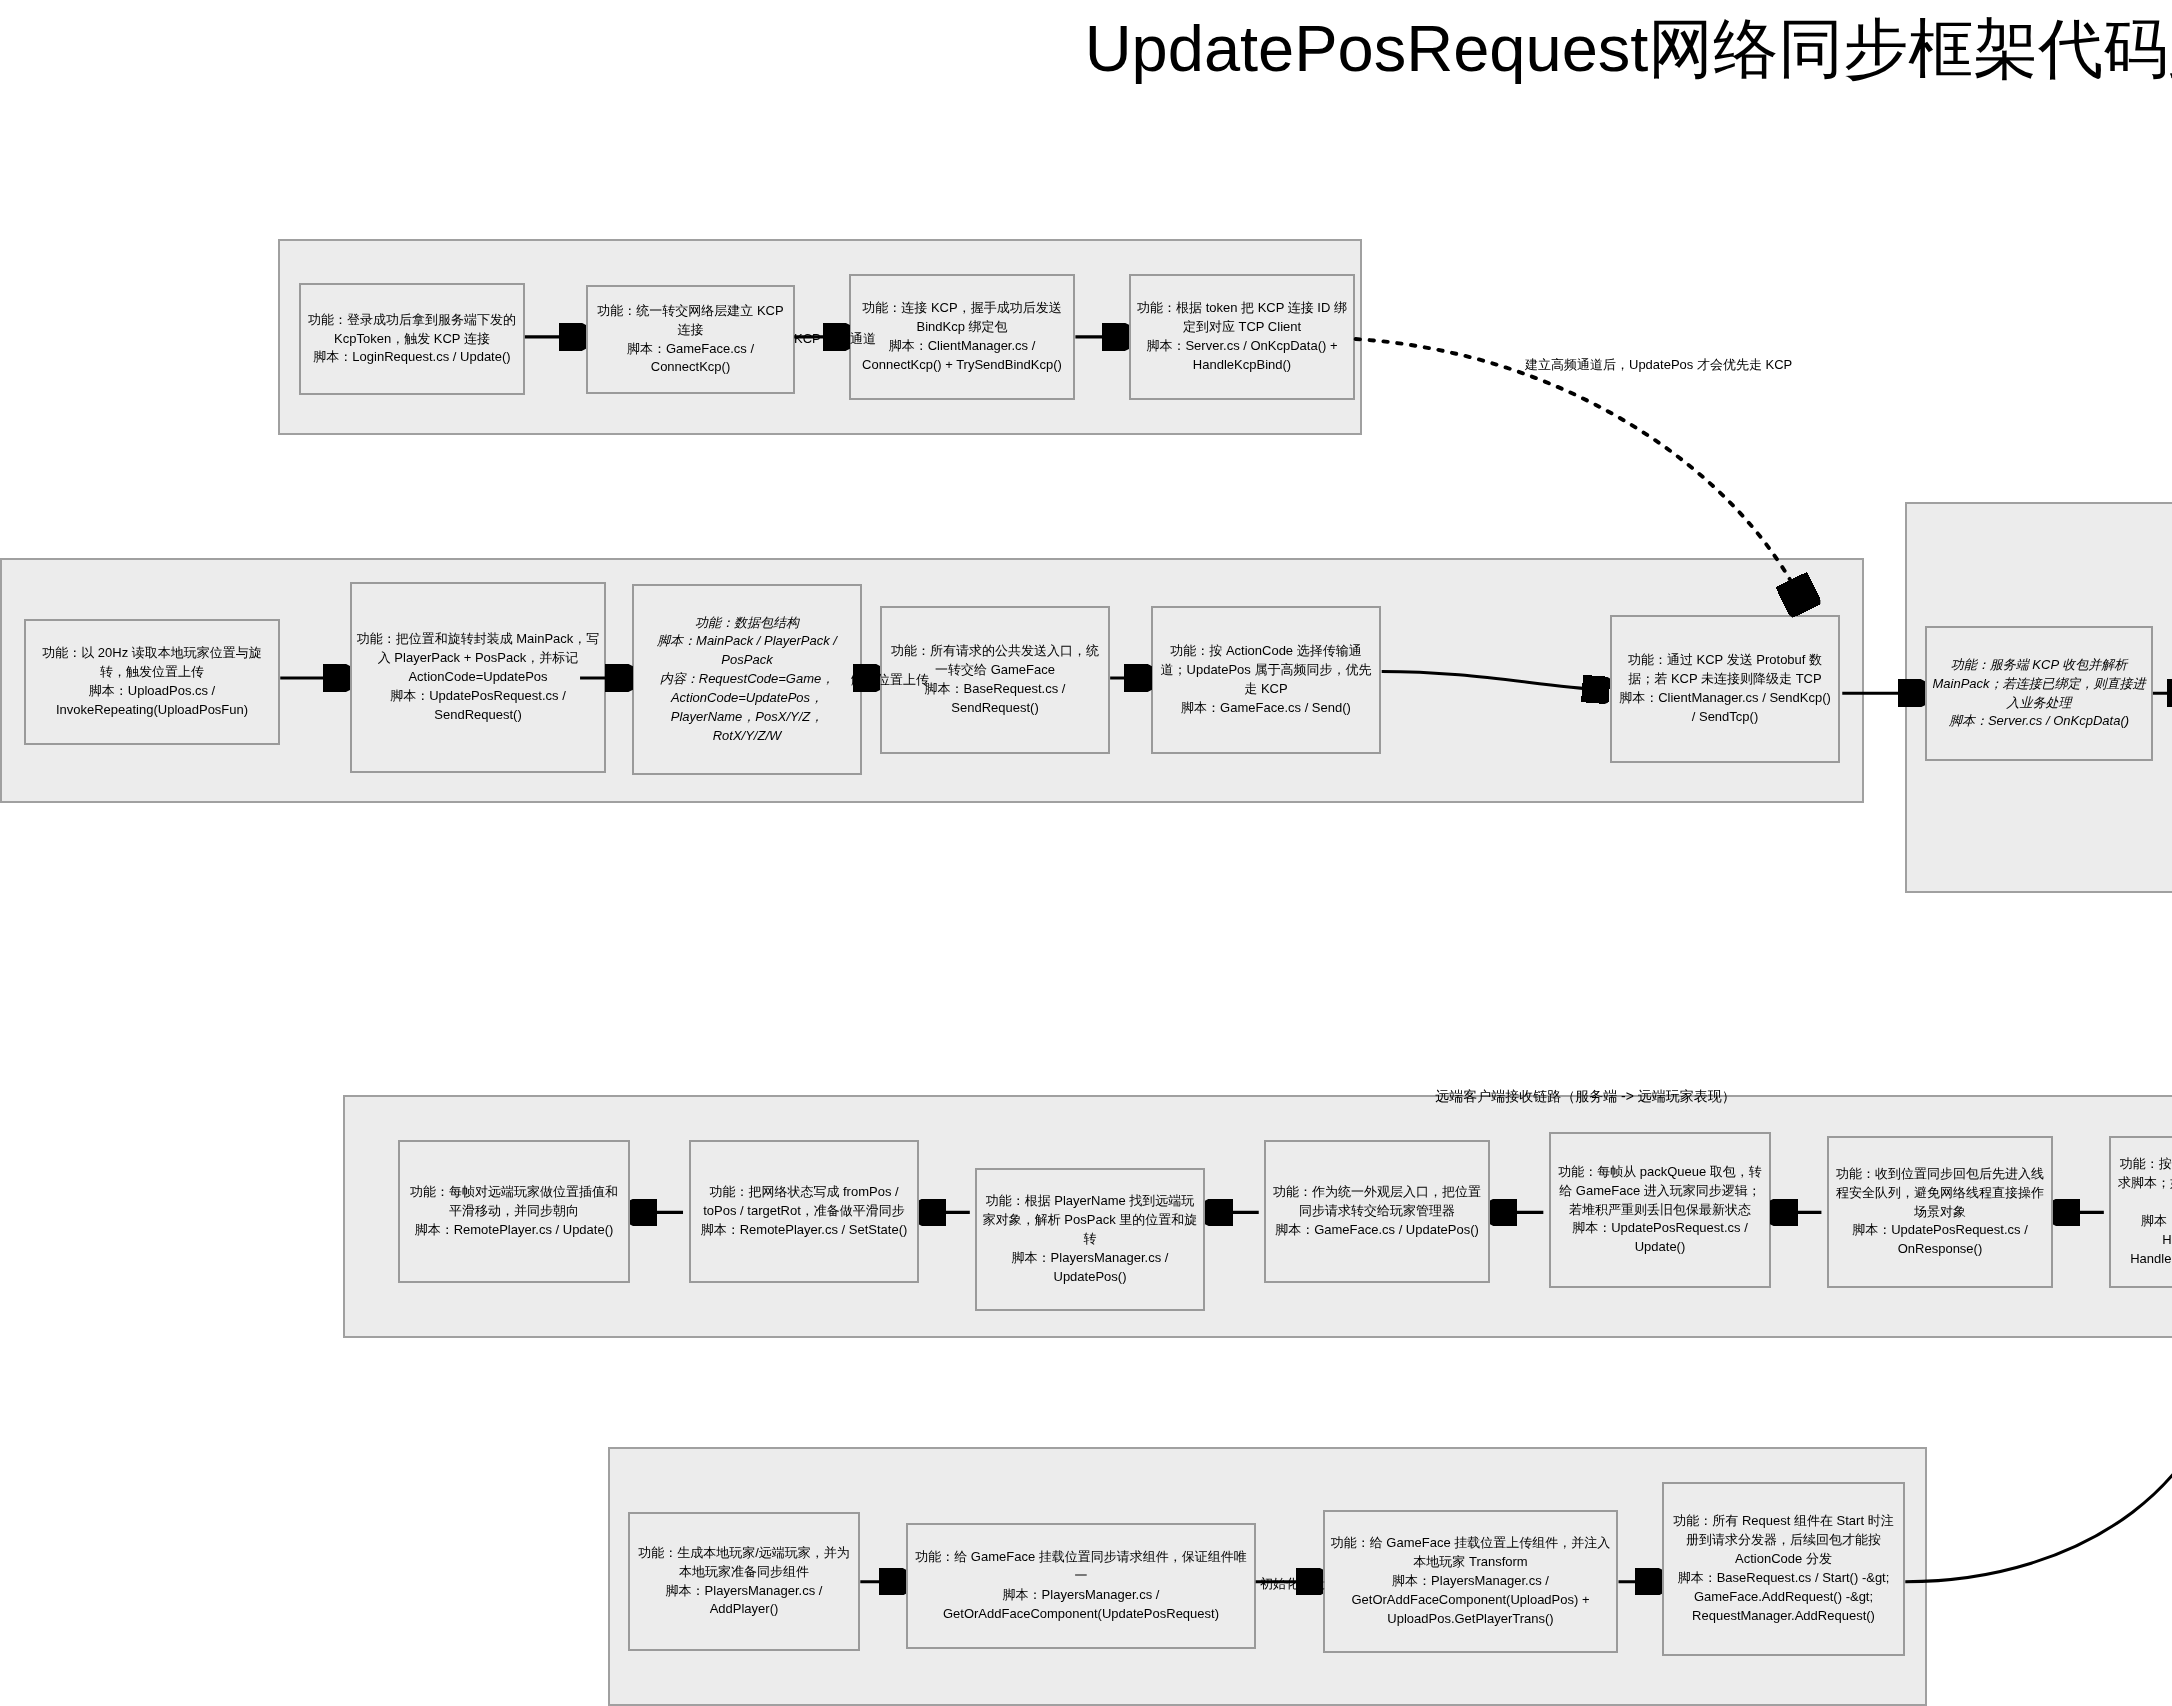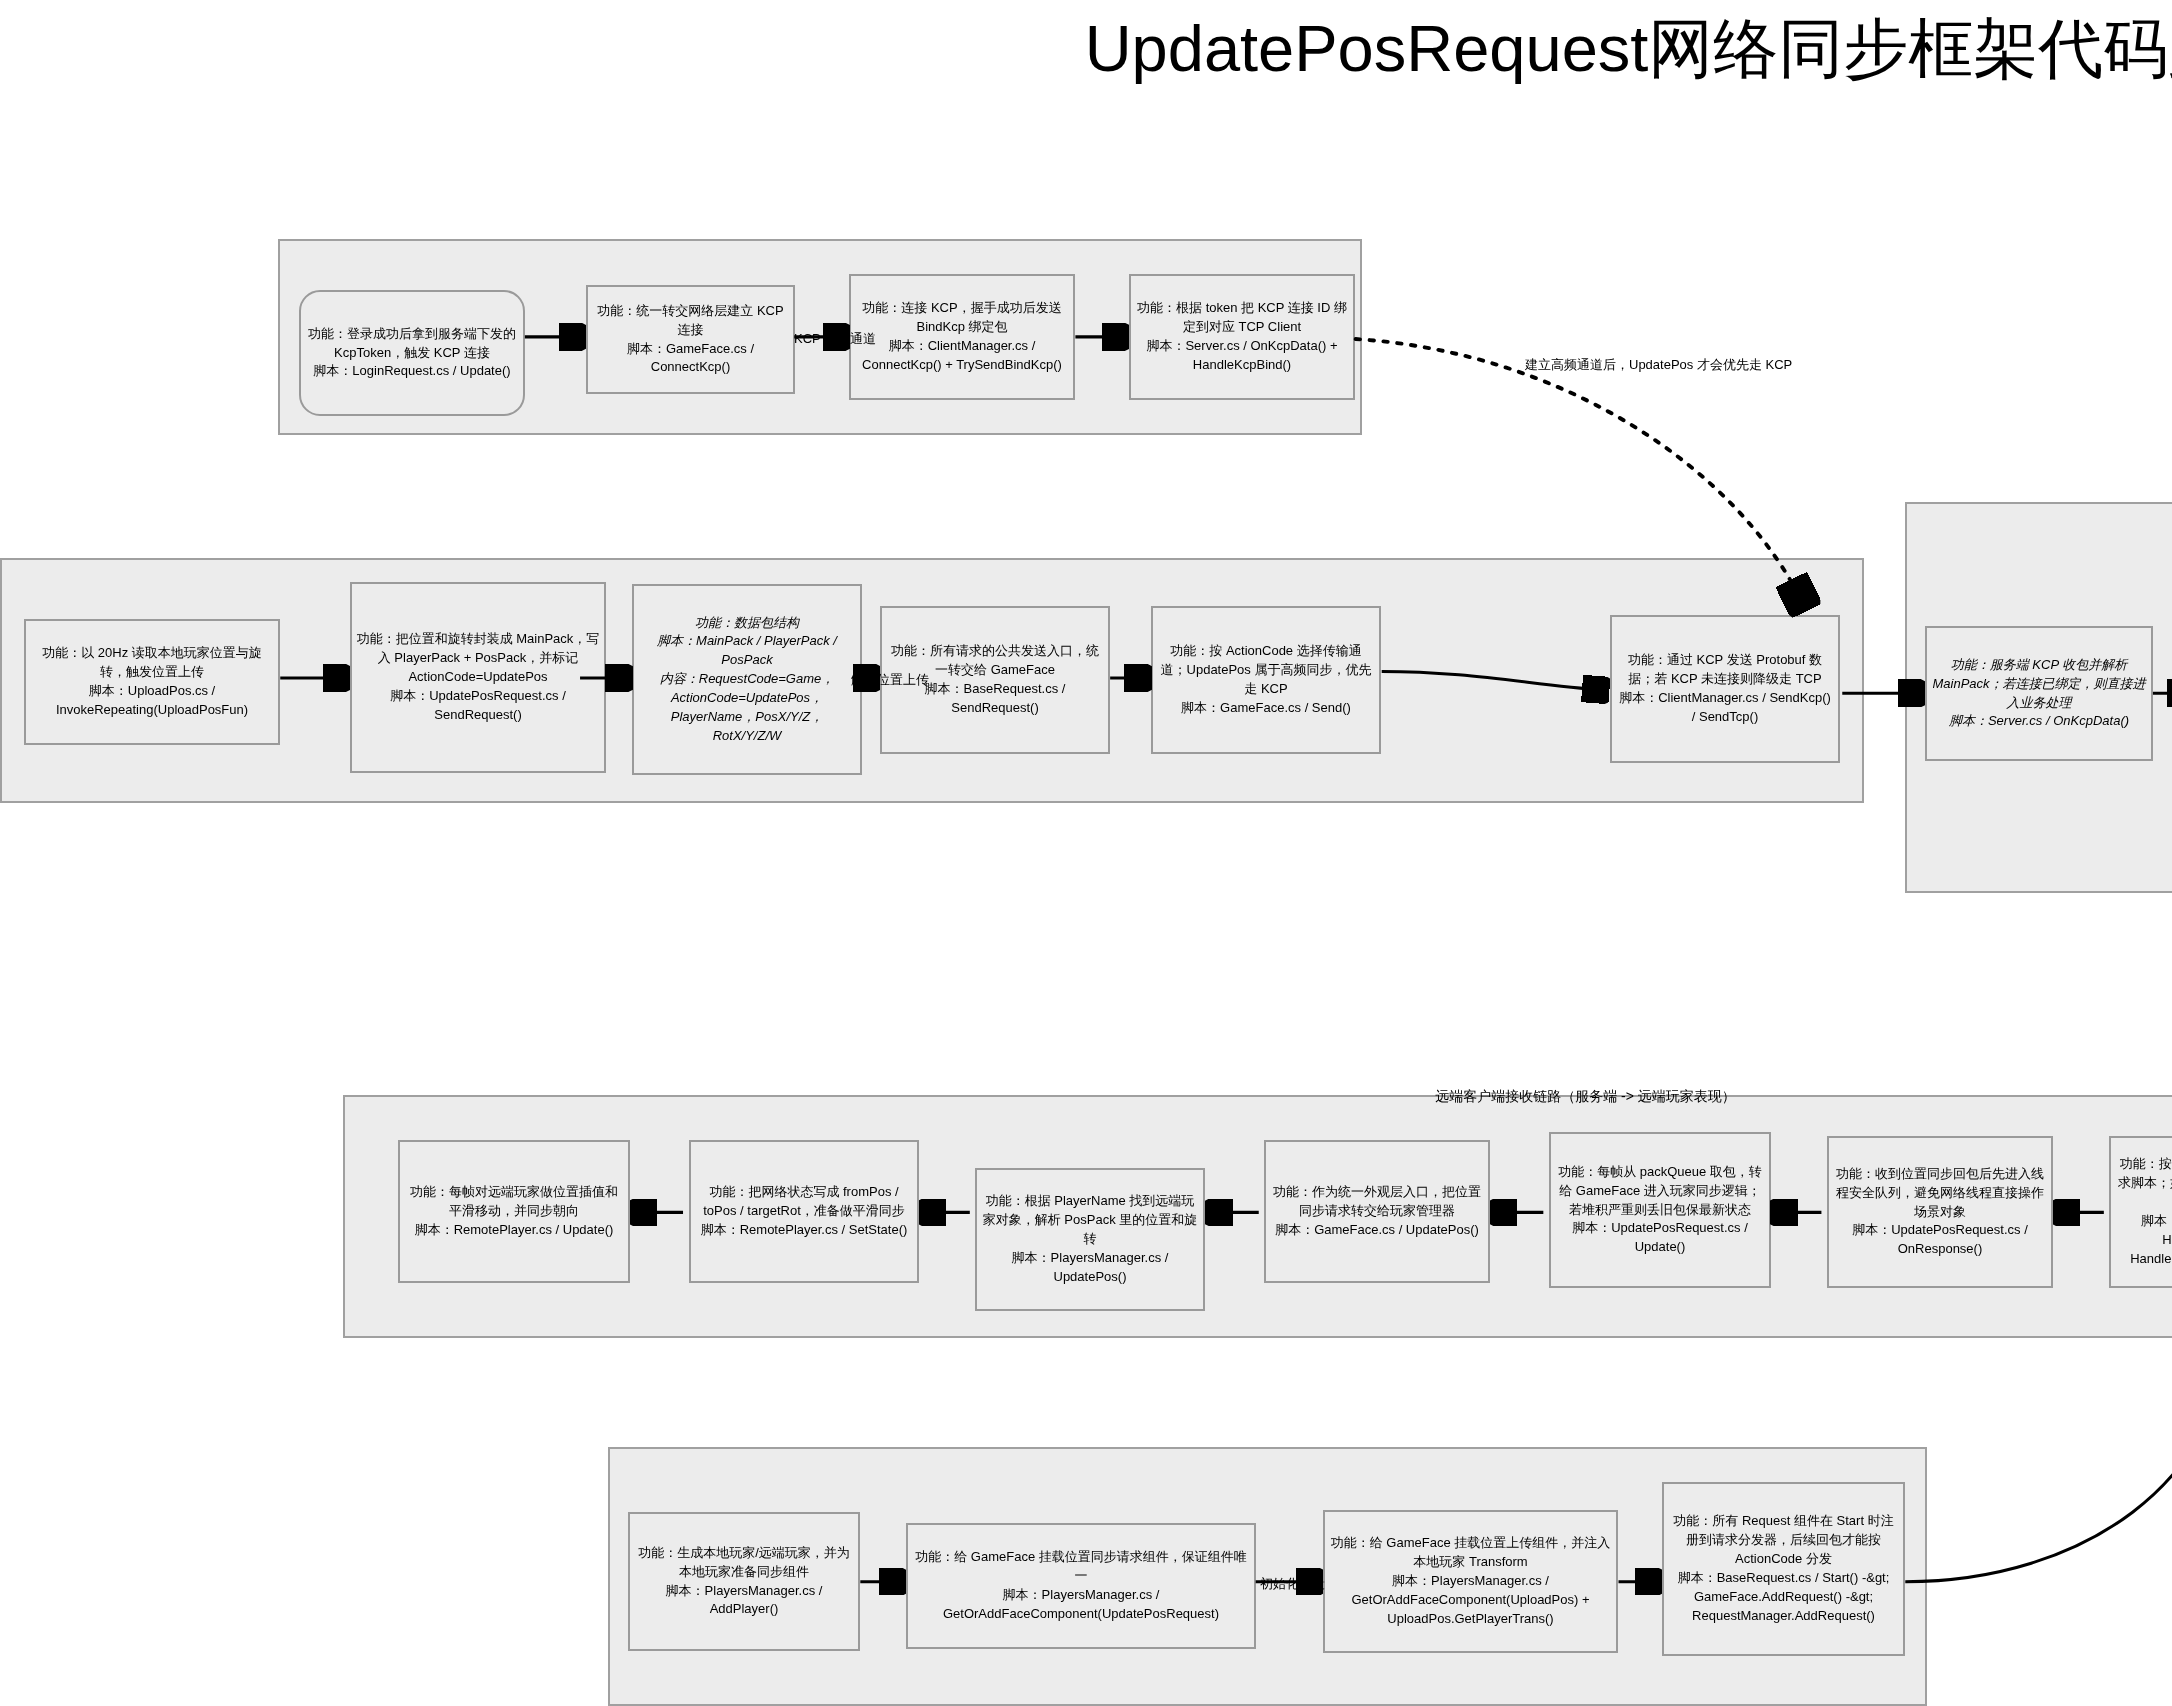--- a/index.html
+++ b/index.html
@@ -67,21 +67,21 @@
 </style>
 </head>
 <body>
 
 <div id="canvas">
 
   <div id="title">UpdatePosRequest网络同步框架代码路径</div>
 
   <div class="group" style="left:278px;top:239px;width:1084px;height:196px;"></div>
 
-  <div class="node" style="left:299px;top:290px;width:226px;height:126px;border-radius:21px;">
+  <div class="node" style="left:299px;top:283px;width:226px;height:112px;">
     <span>功能：登录成功后拿到服务端下发的
 KcpToken，触发 KCP 连接
 脚本：LoginRequest.cs / Update()</span>
   </div>
 
   <div class="node" style="left:586px;top:285px;width:209px;height:109px;">
     <span>功能：统一转交网络层建立 KCP 连接
 脚本：GameFace.cs / ConnectKcp()</span>
   </div>
 

